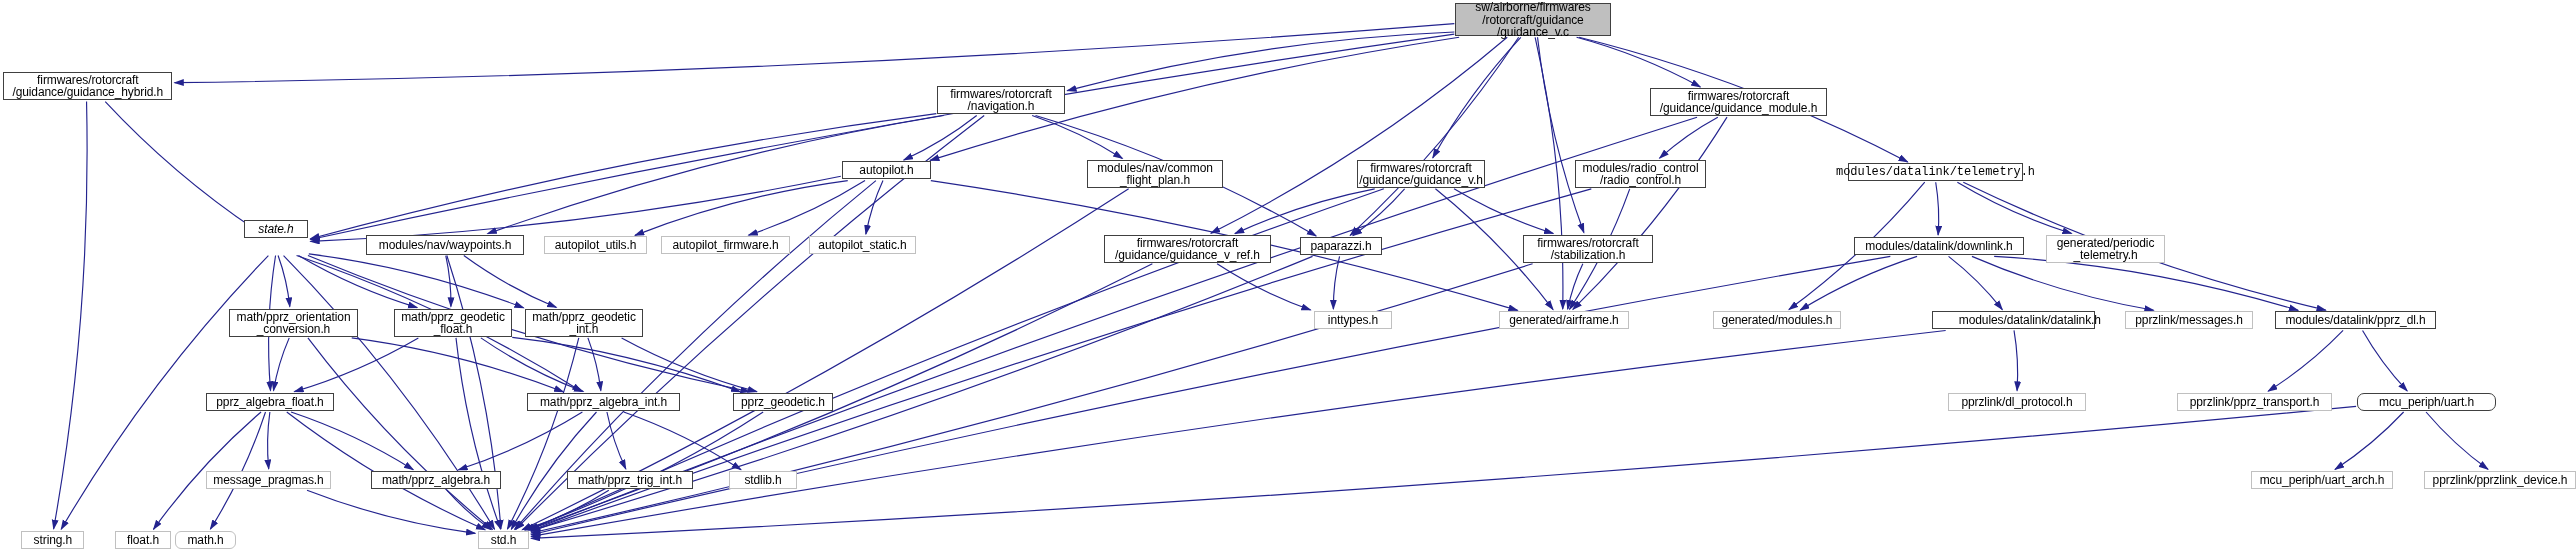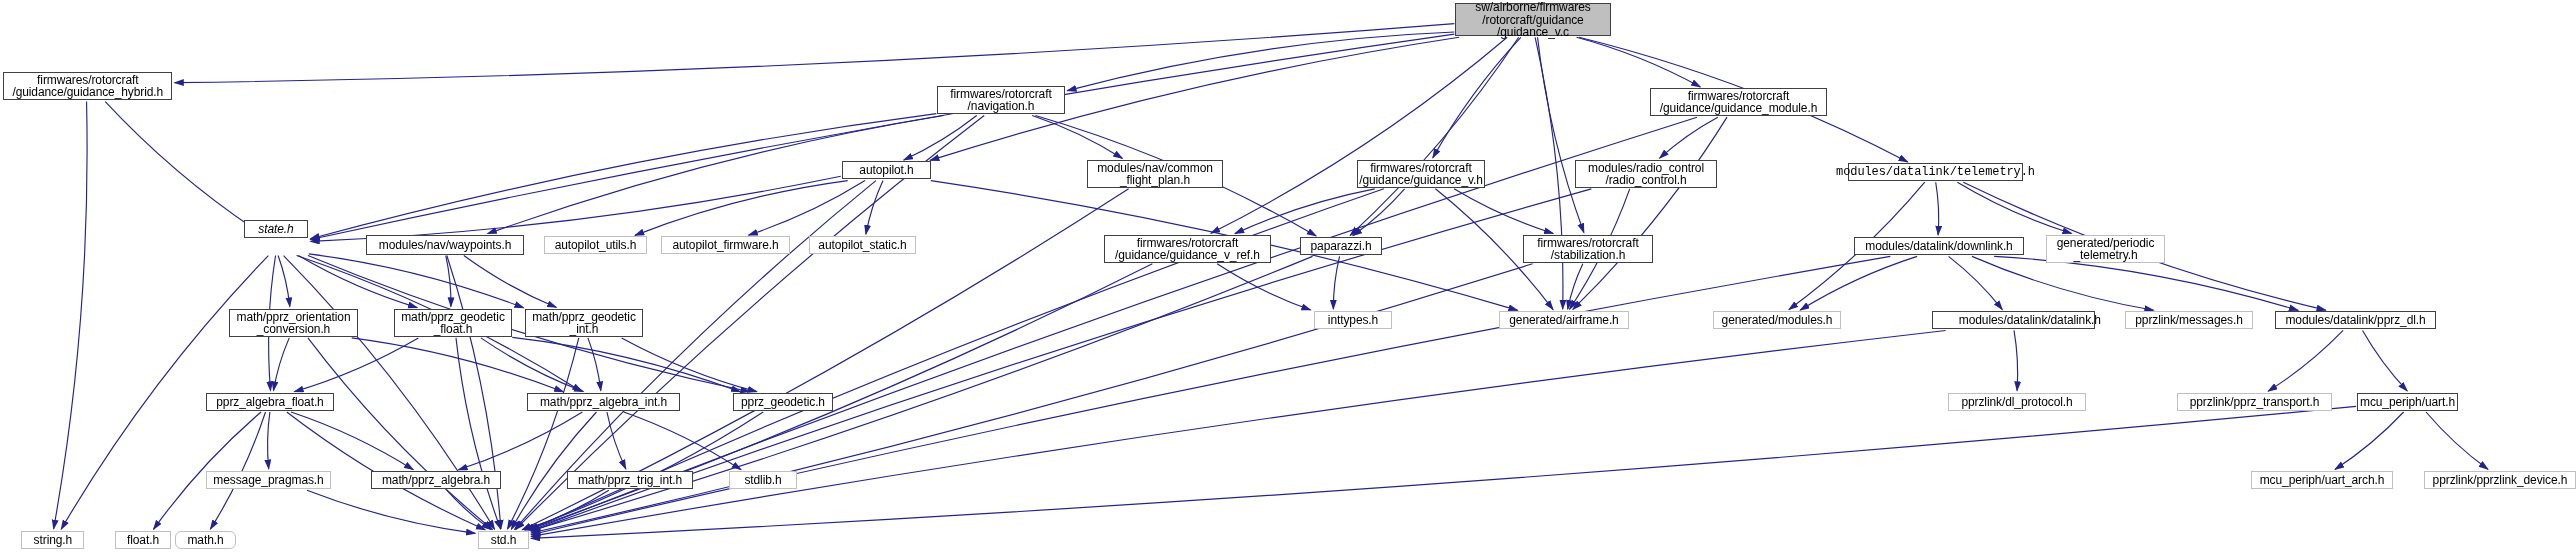--- a/index.html
+++ b/index.html
@@ -138,21 +138,21 @@
 /guidance/guidance_hybrid.h</div>
       <div class="node solid" style="left: 937px; top: 86px; width: 128px; height: 28px;">firmwares/rotorcraft
 /navigation.h</div>
       <div class="node solid" style="left: 1650px; top: 88px; width: 177px; height: 28px;">firmwares/rotorcraft
 /guidance/guidance_module.h</div>
       <div class="node solid" style="left: 842px; top: 161px; width: 89px; height: 18px;">autopilot.h</div>
       <div class="node solid" style="left: 1087px; top: 160px; width: 136px; height: 28px;">modules/nav/common
 _flight_plan.h</div>
       <div class="node solid" style="left: 1357px; top: 160px; width: 128px; height: 28px;">firmwares/rotorcraft
 /guidance/guidance_v.h</div>
-      <div class="node solid" style="left: 1575px; top: 160px; width: 142px; height: 28px;">modules/radio_control
+      <div class="node solid" style="left: 1575px; top: 160px; width: 131px; height: 28px;">modules/radio_control
 /radio_control.h</div>
       <div class="node solid" style="left: 1848px; top: 163px; width: 175px; height: 18px; font-family: Liberation Mono, monospace;">modules/datalink/telemetry.h</div>
       <div class="node solid" style="left: 244px; top: 220px; width: 64px; height: 18px; font-style: italic;">state.h</div>
       <div class="node solid" style="left: 366px; top: 235px; width: 158px; height: 20px;">modules/nav/waypoints.h</div>
       <div class="node" style="left: 544px; top: 236px; width: 103px; height: 18px;">autopilot_utils.h</div>
       <div class="node" style="left: 661px; top: 236px; width: 129px; height: 18px;">autopilot_firmware.h</div>
       <div class="node" style="left: 809px; top: 236px; width: 107px; height: 18px;">autopilot_static.h</div>
       <div class="node solid" style="left: 1104px; top: 235px; width: 167px; height: 28px;">firmwares/rotorcraft
 /guidance/guidance_v_ref.h</div>
       <div class="node solid" style="left: 1300px; top: 237px; width: 82px; height: 18px;">paparazzi.h</div>
@@ -171,21 +171,21 @@
       <div class="node" style="left: 1499px; top: 311px; width: 130px; height: 18px;">generated/airframe.h</div>
       <div class="node" style="left: 1713px; top: 311px; width: 128px; height: 18px;">generated/modules.h</div>
       <div class="node solid" style="left: 1932px; top: 311px; width: 163px; height: 18px; padding-left: 36px;">modules/datalink/datalink.h</div>
       <div class="node" style="left: 2125px; top: 311px; width: 128px; height: 18px;">pprzlink/messages.h</div>
       <div class="node solid" style="left: 2275px; top: 311px; width: 161px; height: 18px;">modules/datalink/pprz_dl.h</div>
       <div class="node solid" style="left: 206px; top: 393px; width: 128px; height: 18px;">pprz_algebra_float.h</div>
       <div class="node solid" style="left: 527px; top: 393px; width: 153px; height: 18px;">math/pprz_algebra_int.h</div>
       <div class="node solid" style="left: 733px; top: 393px; width: 100px; height: 18px;">pprz_geodetic.h</div>
       <div class="node" style="left: 1948px; top: 393px; width: 138px; height: 18px;">pprzlink/dl_protocol.h</div>
       <div class="node" style="left: 2177px; top: 393px; width: 155px; height: 18px;">pprzlink/pprz_transport.h</div>
-      <div class="node solid" style="left: 2357px; top: 393px; width: 101px; height: 18px;">mcu_periph/uart.h</div>
+      <div class="node solid" style="left: 2357px; top: 393px; width: 139px; height: 18px; border-radius: 7px;">mcu_periph/uart.h</div>
       <div class="node" style="left: 206px; top: 471px; width: 125px; height: 18px;">message_pragmas.h</div>
       <div class="node solid" style="left: 371px; top: 471px; width: 130px; height: 18px;">math/pprz_algebra.h</div>
       <div class="node solid" style="left: 567px; top: 471px; width: 126px; height: 18px;">math/pprz_trig_int.h</div>
       <div class="node" style="left: 729px; top: 471px; width: 68px; height: 18px;">stdlib.h</div>
       <div class="node" style="left: 2251px; top: 471px; width: 142px; height: 18px;">mcu_periph/uart_arch.h</div>
       <div class="node" style="left: 2424px; top: 471px; width: 152px; height: 18px;">pprzlink/pprzlink_device.h</div>
       <div class="node" style="left: 21.4px; top: 531px; width: 63px; height: 18px;">string.h</div>
       <div class="node" style="left: 115px; top: 531px; width: 56px; height: 18px;">float.h</div>
       <div class="node" style="left: 175px; top: 531px; width: 61px; height: 18px; border-radius: 6px;">math.h</div>
       <div class="node" style="left: 478px; top: 531px; width: 51px; height: 18px;">std.h</div>

